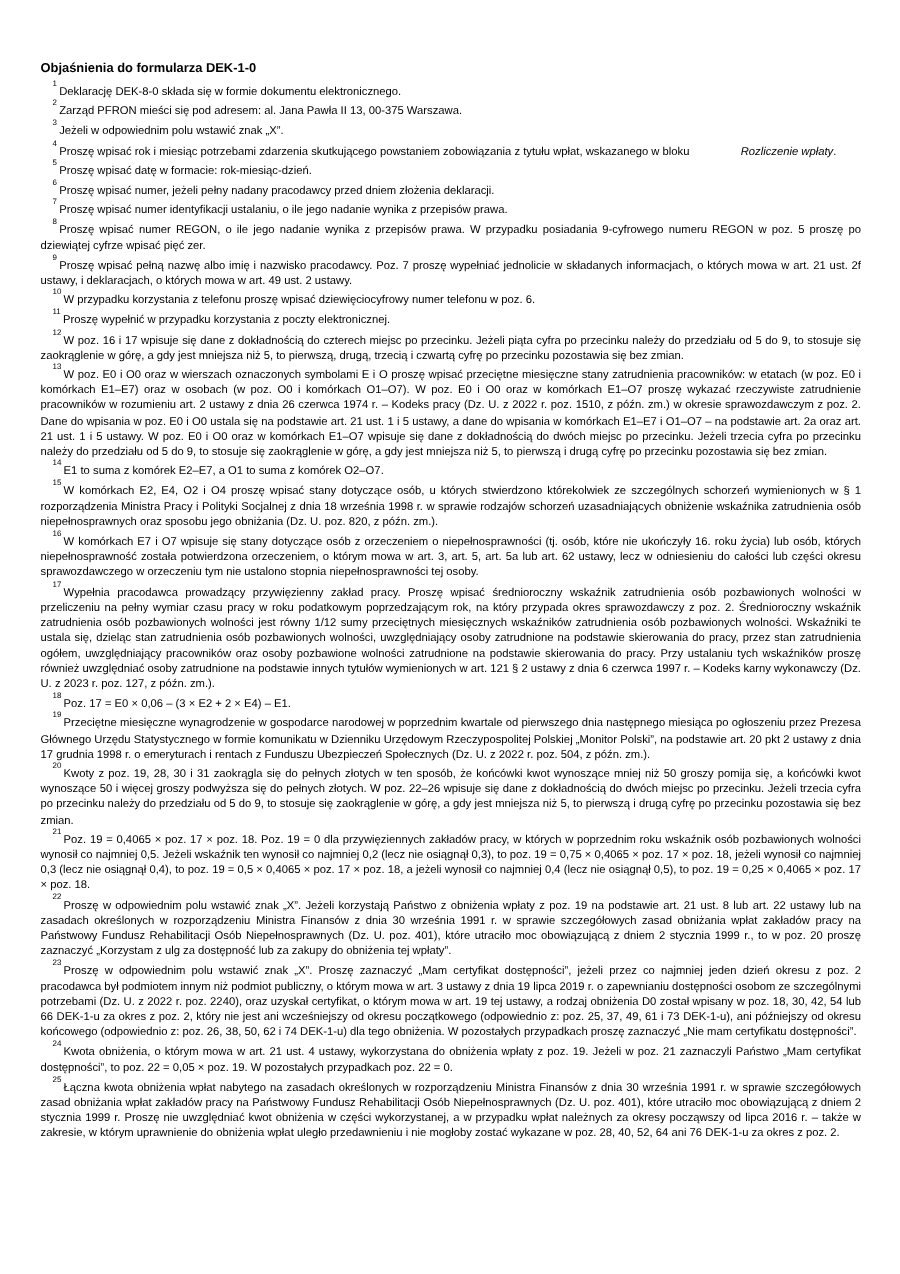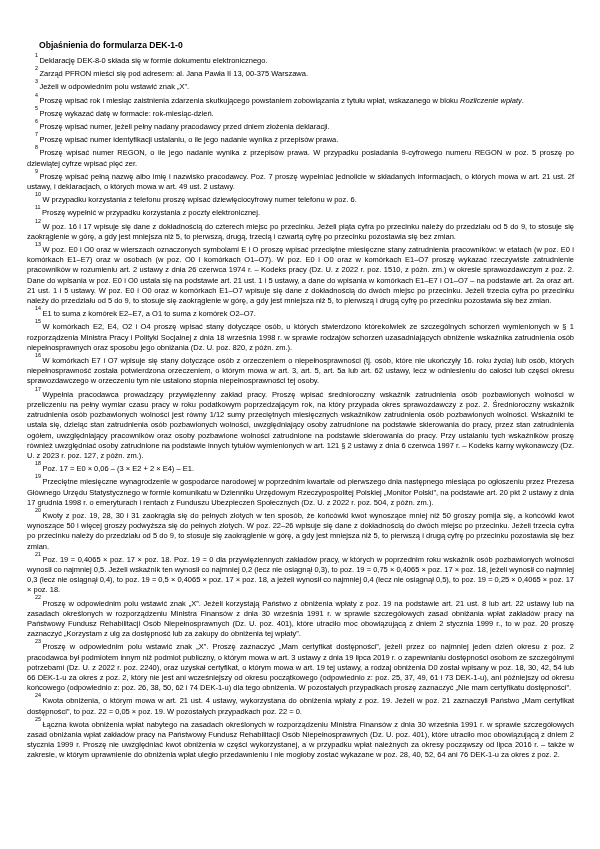--- a/index.html
+++ b/index.html
@@ -10,54 +10,54 @@
     background: #ffffff;
     box-sizing: border-box;
     padding: 40px 26px 0 27px;
     font-family: "Liberation Sans", sans-serif;
     color: #000000;
     overflow: hidden;
   }
   .doc-title {
     font-size: 8.6px;
     font-weight: bold;
-    margin: 0 0 5px 12px;
+    margin: 0 0 5px 0;
     line-height: 11px;
   }
   .fn {
     font-size: 7.5px;
     line-height: 10.2px;
     text-align: justify;
     margin: 0 0 3px 0;
     text-indent: 8px;
   }
   .fn sup.fn-num {
     font-size: 5.3px;
     line-height: 0;
     position: relative;
     top: -2.6px;
     margin-right: 1.5px;
   }
-  .fn i { font-style: italic; }
+  .fn i { font-style: italic; margin-left: 32px; }
 </style>
 </head>
 <body>
 
 <div class="page">
   <h1 class="doc-title">Objaśnienia do formularza DEK-1-0</h1>
   <div>
   <p class="fn"><sup class="fn-num">1</sup><span><span>Deklarację DEK-8-0 składa się w formie dokumentu elektronicznego.</span></span></p>
 
   <p class="fn"><sup class="fn-num">2</sup><span><span>Zarząd PFRON mieści się pod adresem: al. Jana Pawła II 13, 00-375 Warszawa.</span></span></p>
 
   <p class="fn"><sup class="fn-num">3</sup><span><span>Jeżeli w odpowiednim polu wstawić znak „X”.</span></span></p>
 
-  <p class="fn"><sup class="fn-num">4</sup><span><span>Proszę wpisać rok i miesiąc zaistnienia zdarzenia skutkującego powstaniem zobowiązania z tytułu wpłat, wskazanego w bloku </span><i>Rozliczenie wpłaty</i><span>.</span></span></p>
+  <p class="fn"><sup class="fn-num">4</sup><span><span>Proszę wpisać rok i miesiąc potrzebami zdarzenia skutkującego powstaniem zobowiązania z tytułu wpłat, wskazanego w bloku </span><i>Rozliczenie wpłaty</i><span>.</span></span></p>
 
-  <p class="fn"><sup class="fn-num">5</sup><span><span>Proszę wykazać datę w formacie: rok-miesiąc-dzień.</span></span></p>
+  <p class="fn"><sup class="fn-num">5</sup><span><span>Proszę wpisać datę w formacie: rok-miesiąc-dzień.</span></span></p>
 
   <p class="fn"><sup class="fn-num">6</sup><span><span>Proszę wpisać numer, jeżeli pełny nadany pracodawcy przed dniem złożenia deklaracji.</span></span></p>
 
   <p class="fn"><sup class="fn-num">7</sup><span><span>Proszę wpisać numer identyfikacji ustalaniu, o ile jego nadanie wynika z przepisów prawa.</span></span></p>
 
   <p class="fn"><sup class="fn-num">8</sup><span><span>Proszę wpisać numer REGON, o ile jego nadanie wynika z przepisów prawa. W przypadku posiadania 9-cyfrowego numeru REGON w poz. 5 proszę po dziewiątej cyfrze wpisać pięć zer.</span></span></p>
 
   <p class="fn"><sup class="fn-num">9</sup><span><span>Proszę wpisać pełną nazwę albo imię i nazwisko pracodawcy. Poz. 7 proszę wypełniać jednolicie w składanych informacjach, o których mowa w art. 21 ust. 2f ustawy, i deklaracjach, o których mowa w art. 49 ust. 2 ustawy.</span></span></p>
 
   <p class="fn"><sup class="fn-num">10</sup><span><span>W przypadku korzystania z telefonu proszę wpisać dziewięciocyfrowy numer telefonu w poz. 6.</span></span></p>

